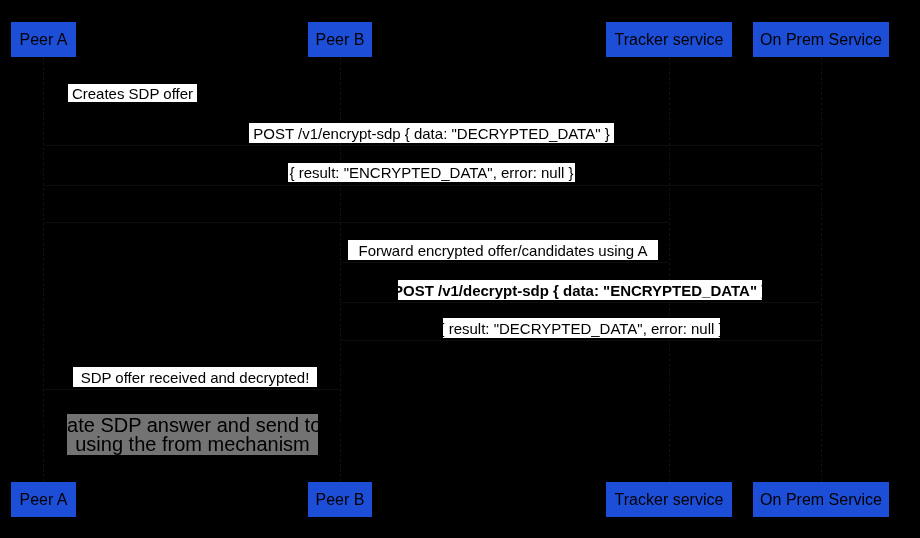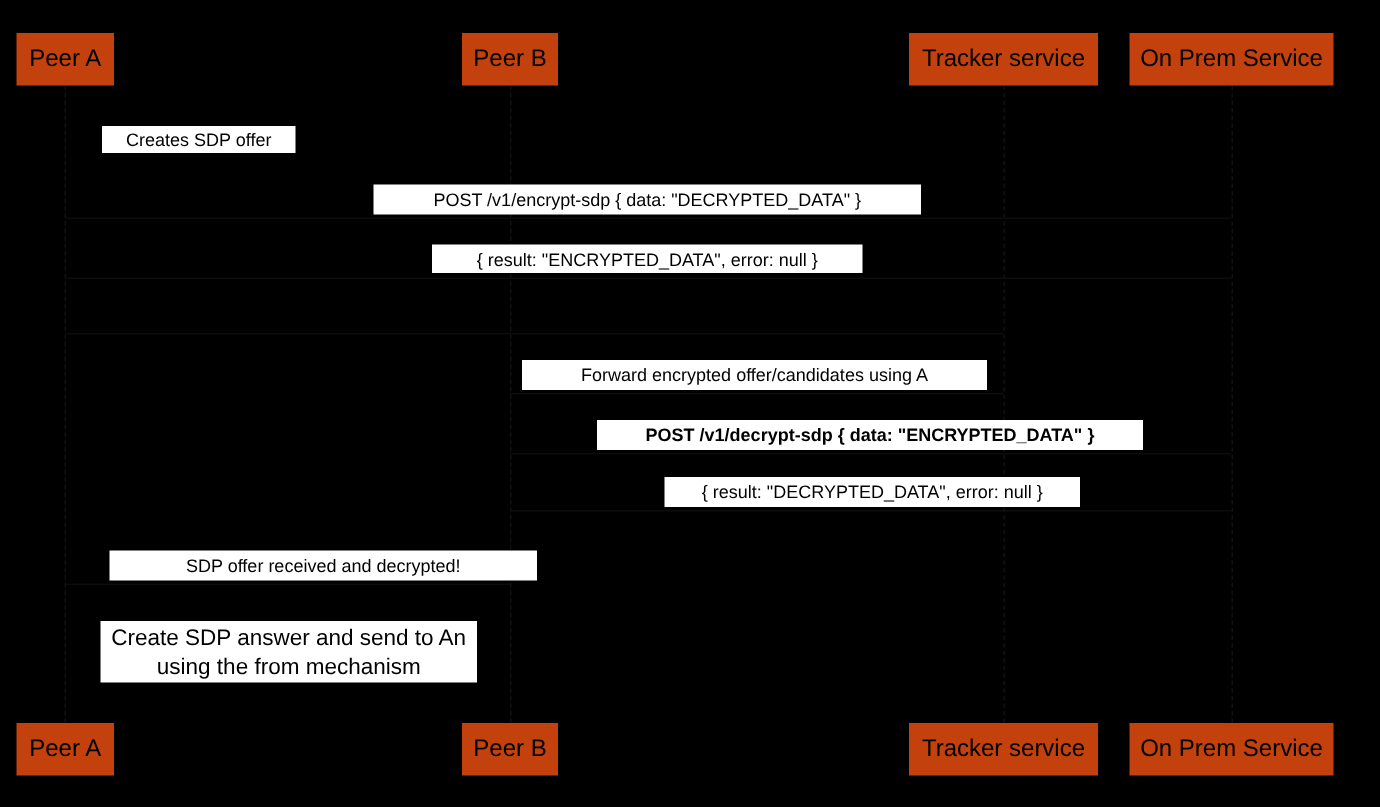--- a/index.html
+++ b/index.html
@@ -22,44 +22,44 @@
     top: 57px;
     height: 425px;
   }
   .arrow {
     position: absolute;
     height: 0;
     border-top: 1px solid #0d0d0d;
   }
   .actor {
     position: absolute;
-    background: #c2410c;
+    background: #1d4ed8;
     color: #000000;
     font-size: 16px;
     height: 35px;
     display: flex;
     align-items: center;
     justify-content: center;
     white-space: nowrap;
   }
   .label {
     position: absolute;
     background: #ffffff;
     color: #000000;
-    font-size: 12px;
+    font-size: 15px;
     display: flex;
     align-items: center;
     justify-content: center;
     white-space: nowrap;
   }
   .note {
     position: absolute;
-    background: #ffffff;
+    background: #737373;
     color: #000000;
-    font-size: 15px;
+    font-size: 20px;
     line-height: 19px;
     display: flex;
     flex-direction: column;
     align-items: center;
     justify-content: center;
     text-align: center;
     white-space: nowrap;
   }
 </style>
 </head>
@@ -84,21 +84,21 @@
   <div class="actor" style="left:308px; top:22px; width:64px;">Peer B</div>
   <div class="actor" style="left:606px; top:22px; width:126px;">Tracker service</div>
   <div class="actor" style="left:753px; top:22px; width:136px;">On Prem Service</div>
 
   <div class="label" style="left:68px;  top:84px;  width:129px; height:18px;">Creates SDP offer</div>
   <div class="label" style="left:249px; top:123px; width:365px; height:20px;">POST /v1/encrypt-sdp { data: "DECRYPTED_DATA" }</div>
   <div class="label" style="left:288px; top:163px; width:287px; height:19px;">{ result: "ENCRYPTED_DATA", error: null }</div>
   <div class="label" style="left:348px; top:240px; width:310px; height:20px;">Forward encrypted offer/candidates using A</div>
   <div class="label" style="left:398px; top:280px; width:364px; height:20px;font-weight:bold;">POST /v1/decrypt-sdp { data: "ENCRYPTED_DATA" }</div>
   <div class="label" style="left:443px; top:318px; width:277px; height:20px;">{ result: "DECRYPTED_DATA", error: null }</div>
-  <div class="label" style="left:73px;  top:367px; width:285px; height:20px;">SDP offer received and decrypted!</div>
+  <div class="label" style="left:73px;  top:367px; width:244px; height:20px;">SDP offer received and decrypted!</div>
 
   <div class="note" style="left:67px; top:414px; width:251px; height:41px;">
     <span>Create SDP answer and send to An</span>
     <span>using the from mechanism</span>
   </div>
 
   <div class="actor" style="left:11px;  top:482px; width:65px;">Peer A</div>
   <div class="actor" style="left:308px; top:482px; width:64px;">Peer B</div>
   <div class="actor" style="left:606px; top:482px; width:126px;">Tracker service</div>
   <div class="actor" style="left:753px; top:482px; width:136px;">On Prem Service</div>

